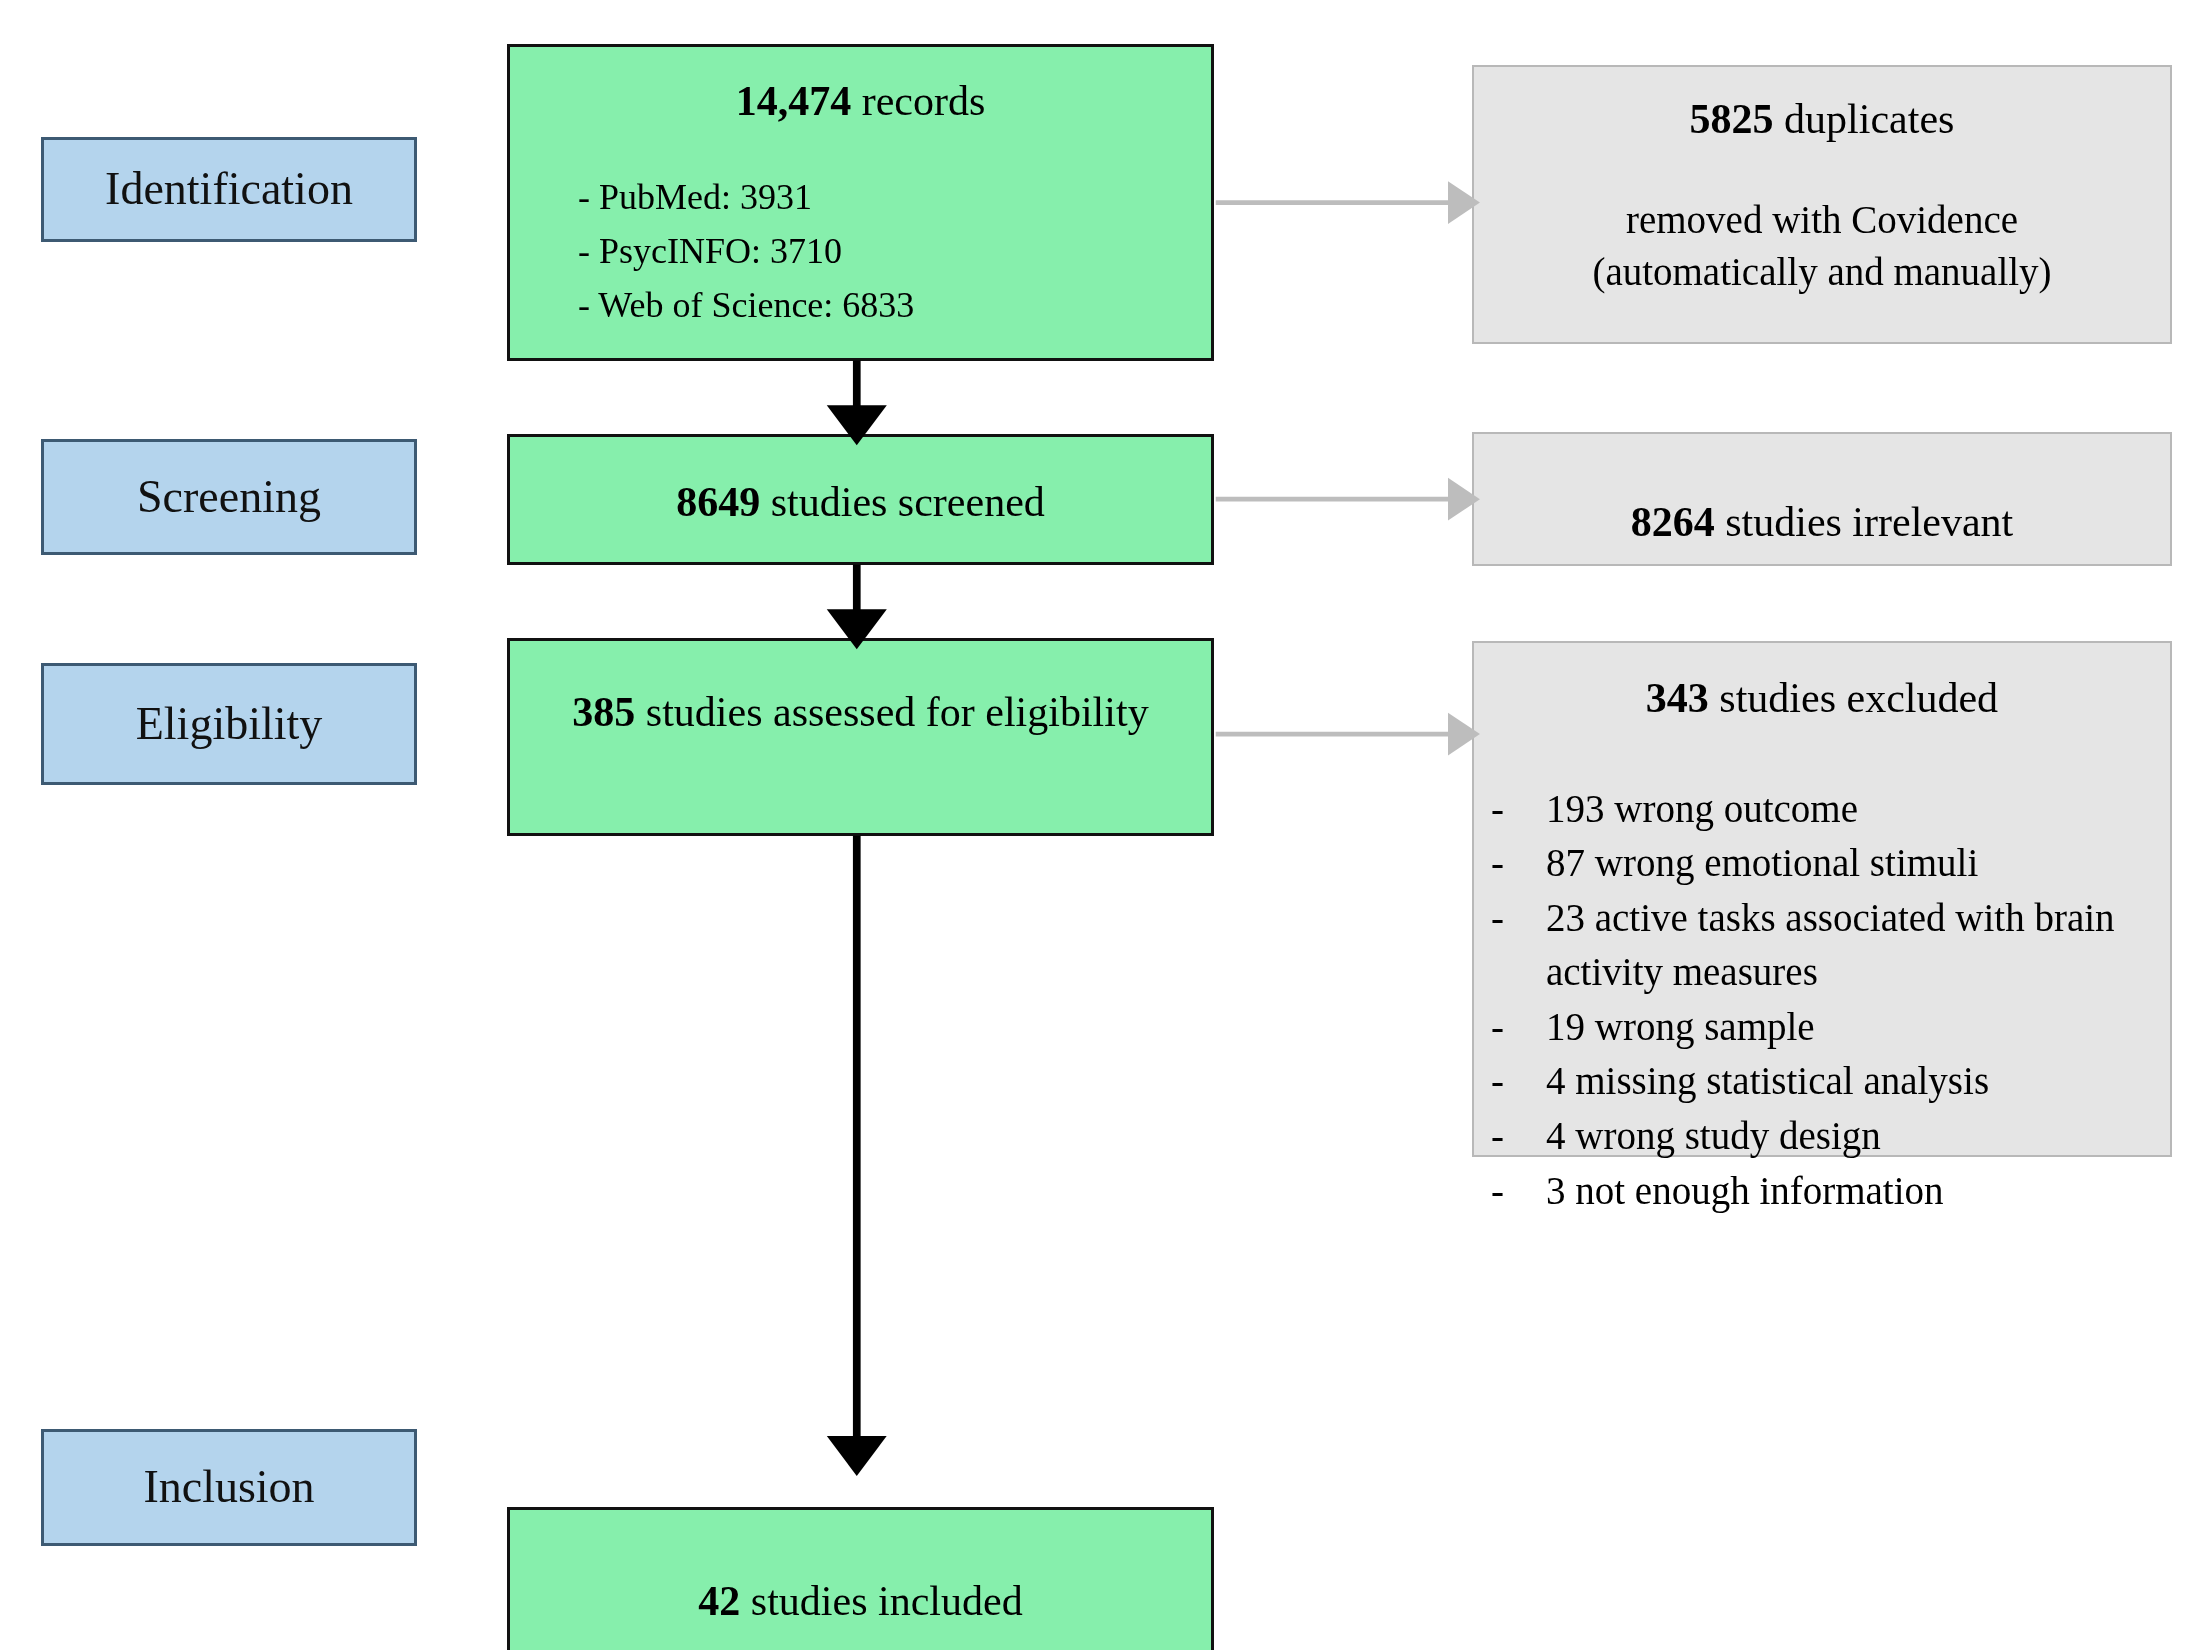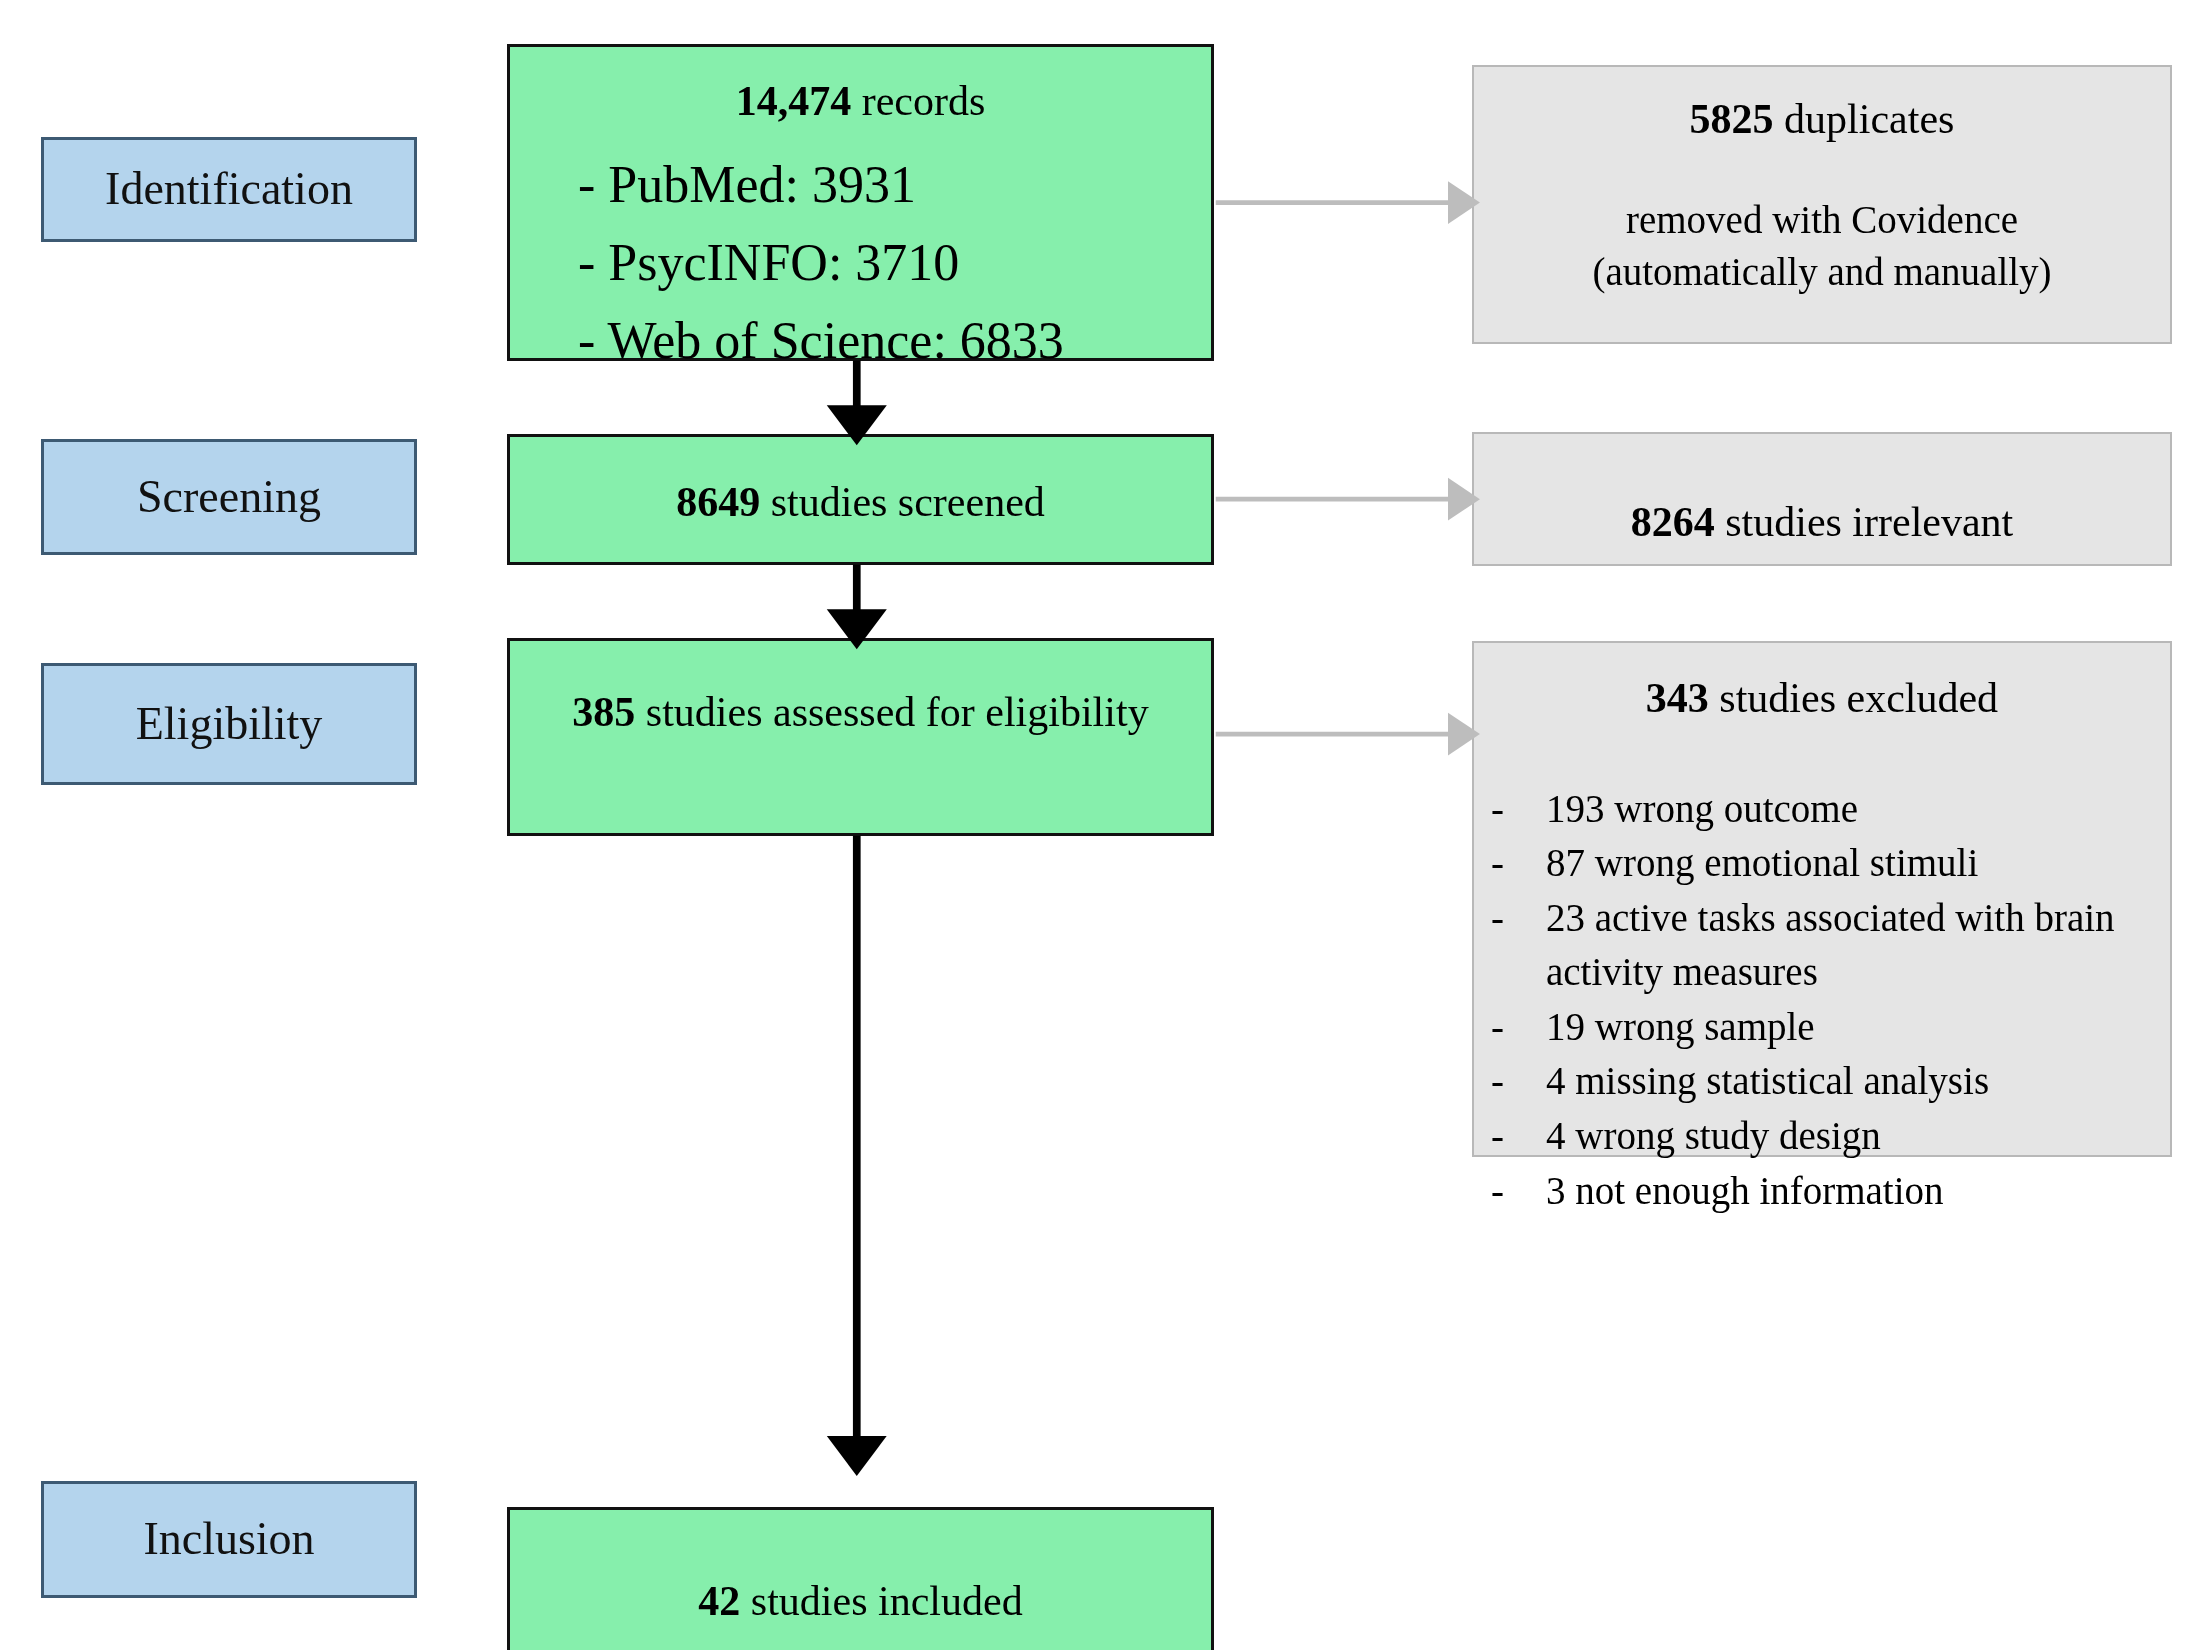--- a/index.html
+++ b/index.html
@@ -10,42 +10,42 @@
   .stage{
     position:absolute;left:41px;width:376px;
     background:#b4d4ed;border:3.1px solid #3d5a73;
     display:flex;align-items:center;justify-content:center;
     font-size:46px;line-height:1.1;color:#111;
     box-sizing:border-box;
   }
   .stage-identification{top:137px;height:105px;}
   .stage-screening {top:439px;height:116px;}
   .stage-eligibility{top:663px;height:122px;}
-  .stage-inclusion {top:1481px;height:117px;}
+  .stage-inclusion {top:1429px;height:117px;}
 
   
   .mbox{
     position:absolute;left:507px;width:707px;
     border:3.9px solid #111;background:#86efac;box-sizing:border-box;font-family:Liberation Serif, serif;
   }
   .mbox-records   {top:44px;  height:317px;}
   .mbox-screened  {top:434px; height:131px;}
   .mbox-eligible  {top:638px; height:198px;}
   .mbox-included  {top:1464px;height:186px;margin-top:43px;}
 
   .mbox-title{
     text-align:center;font-size:42px;line-height:1.25;
   }
   .mbox-records .mbox-title{padding-top:28px;}
   .mbox-screened .mbox-title{padding-top:39px;}
   .mbox-eligible .mbox-title{padding:45px 55px 0 55px;}
   .mbox-included .mbox-title{padding-top:65px;}
 
   .src-list{
-    margin:18px 0 0 28px;font-size:52px;line-height:1.50;
+    margin:42px 0 0 28px;font-size:36px;line-height:1.50;
   }
   .src-list li{list-style:none;white-space:nowrap;}
 
   
   .sbox{
     position:absolute;left:1472px;width:700px;
     border:2.3px solid #b8b8b8;background:#e5e5e5;box-sizing:border-box;
   }
   .sbox-dup      {top:65px;  height:279px;}
   .sbox-irrel    {top:432px; height:134px;}

